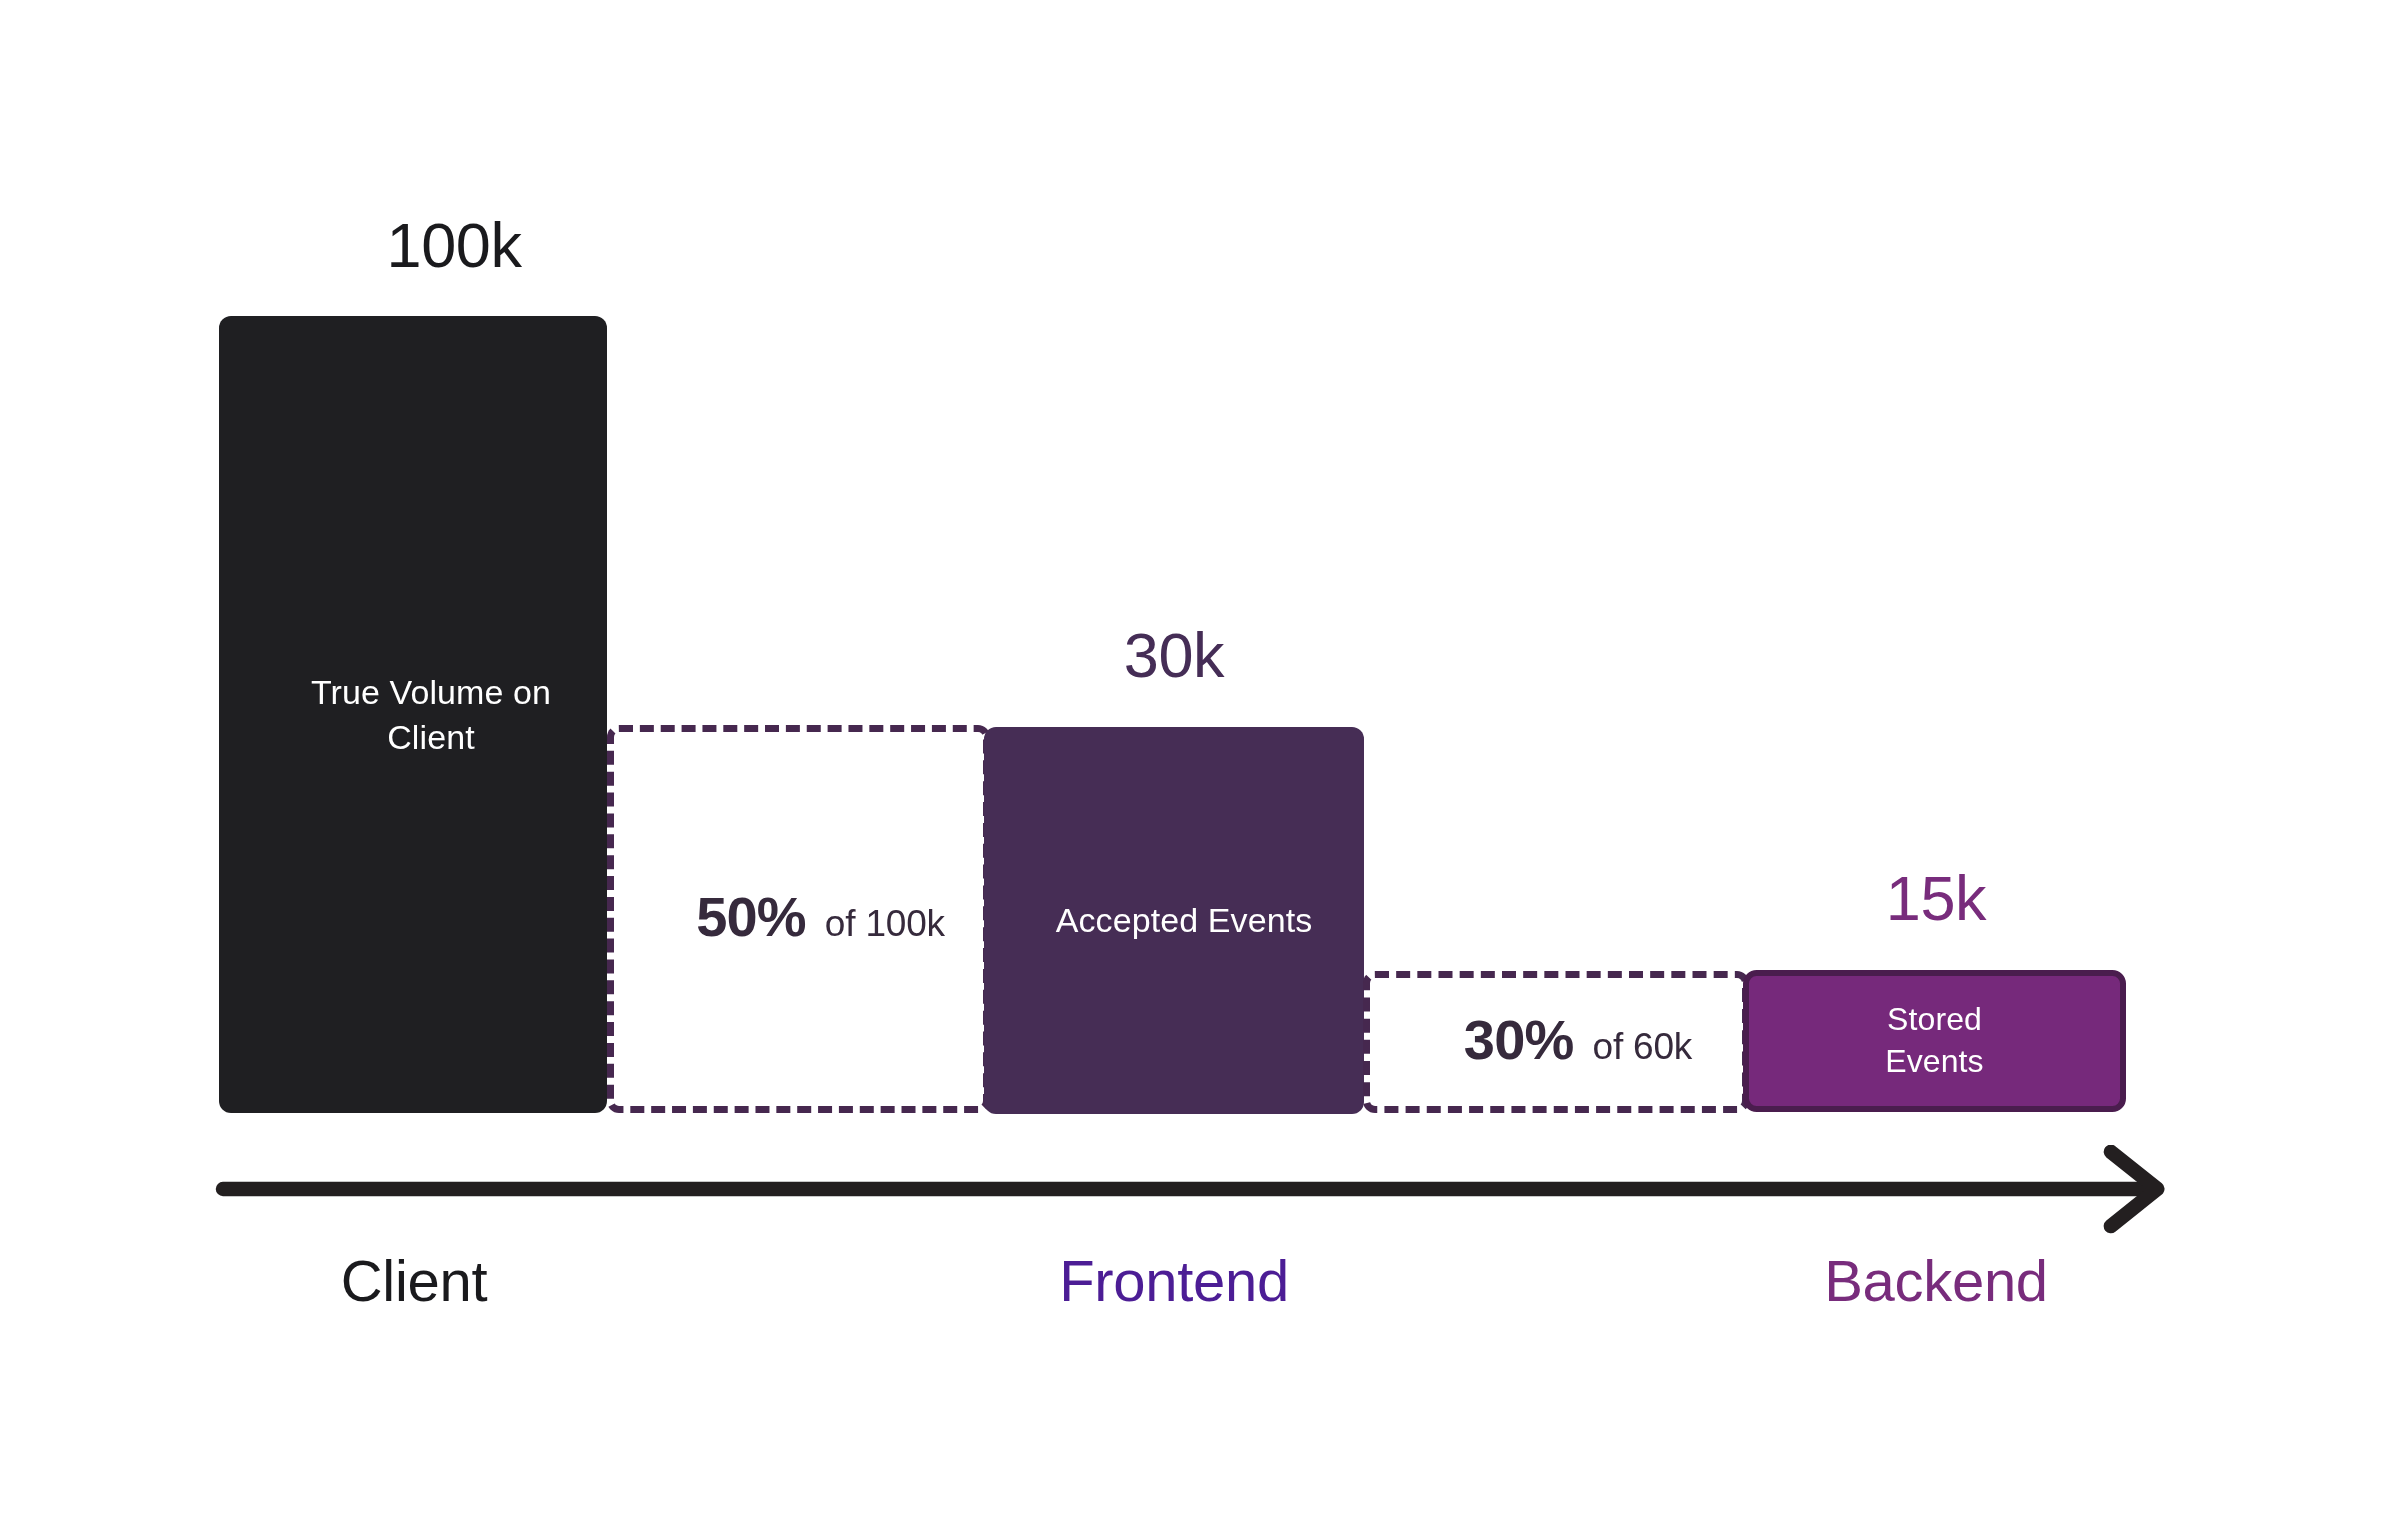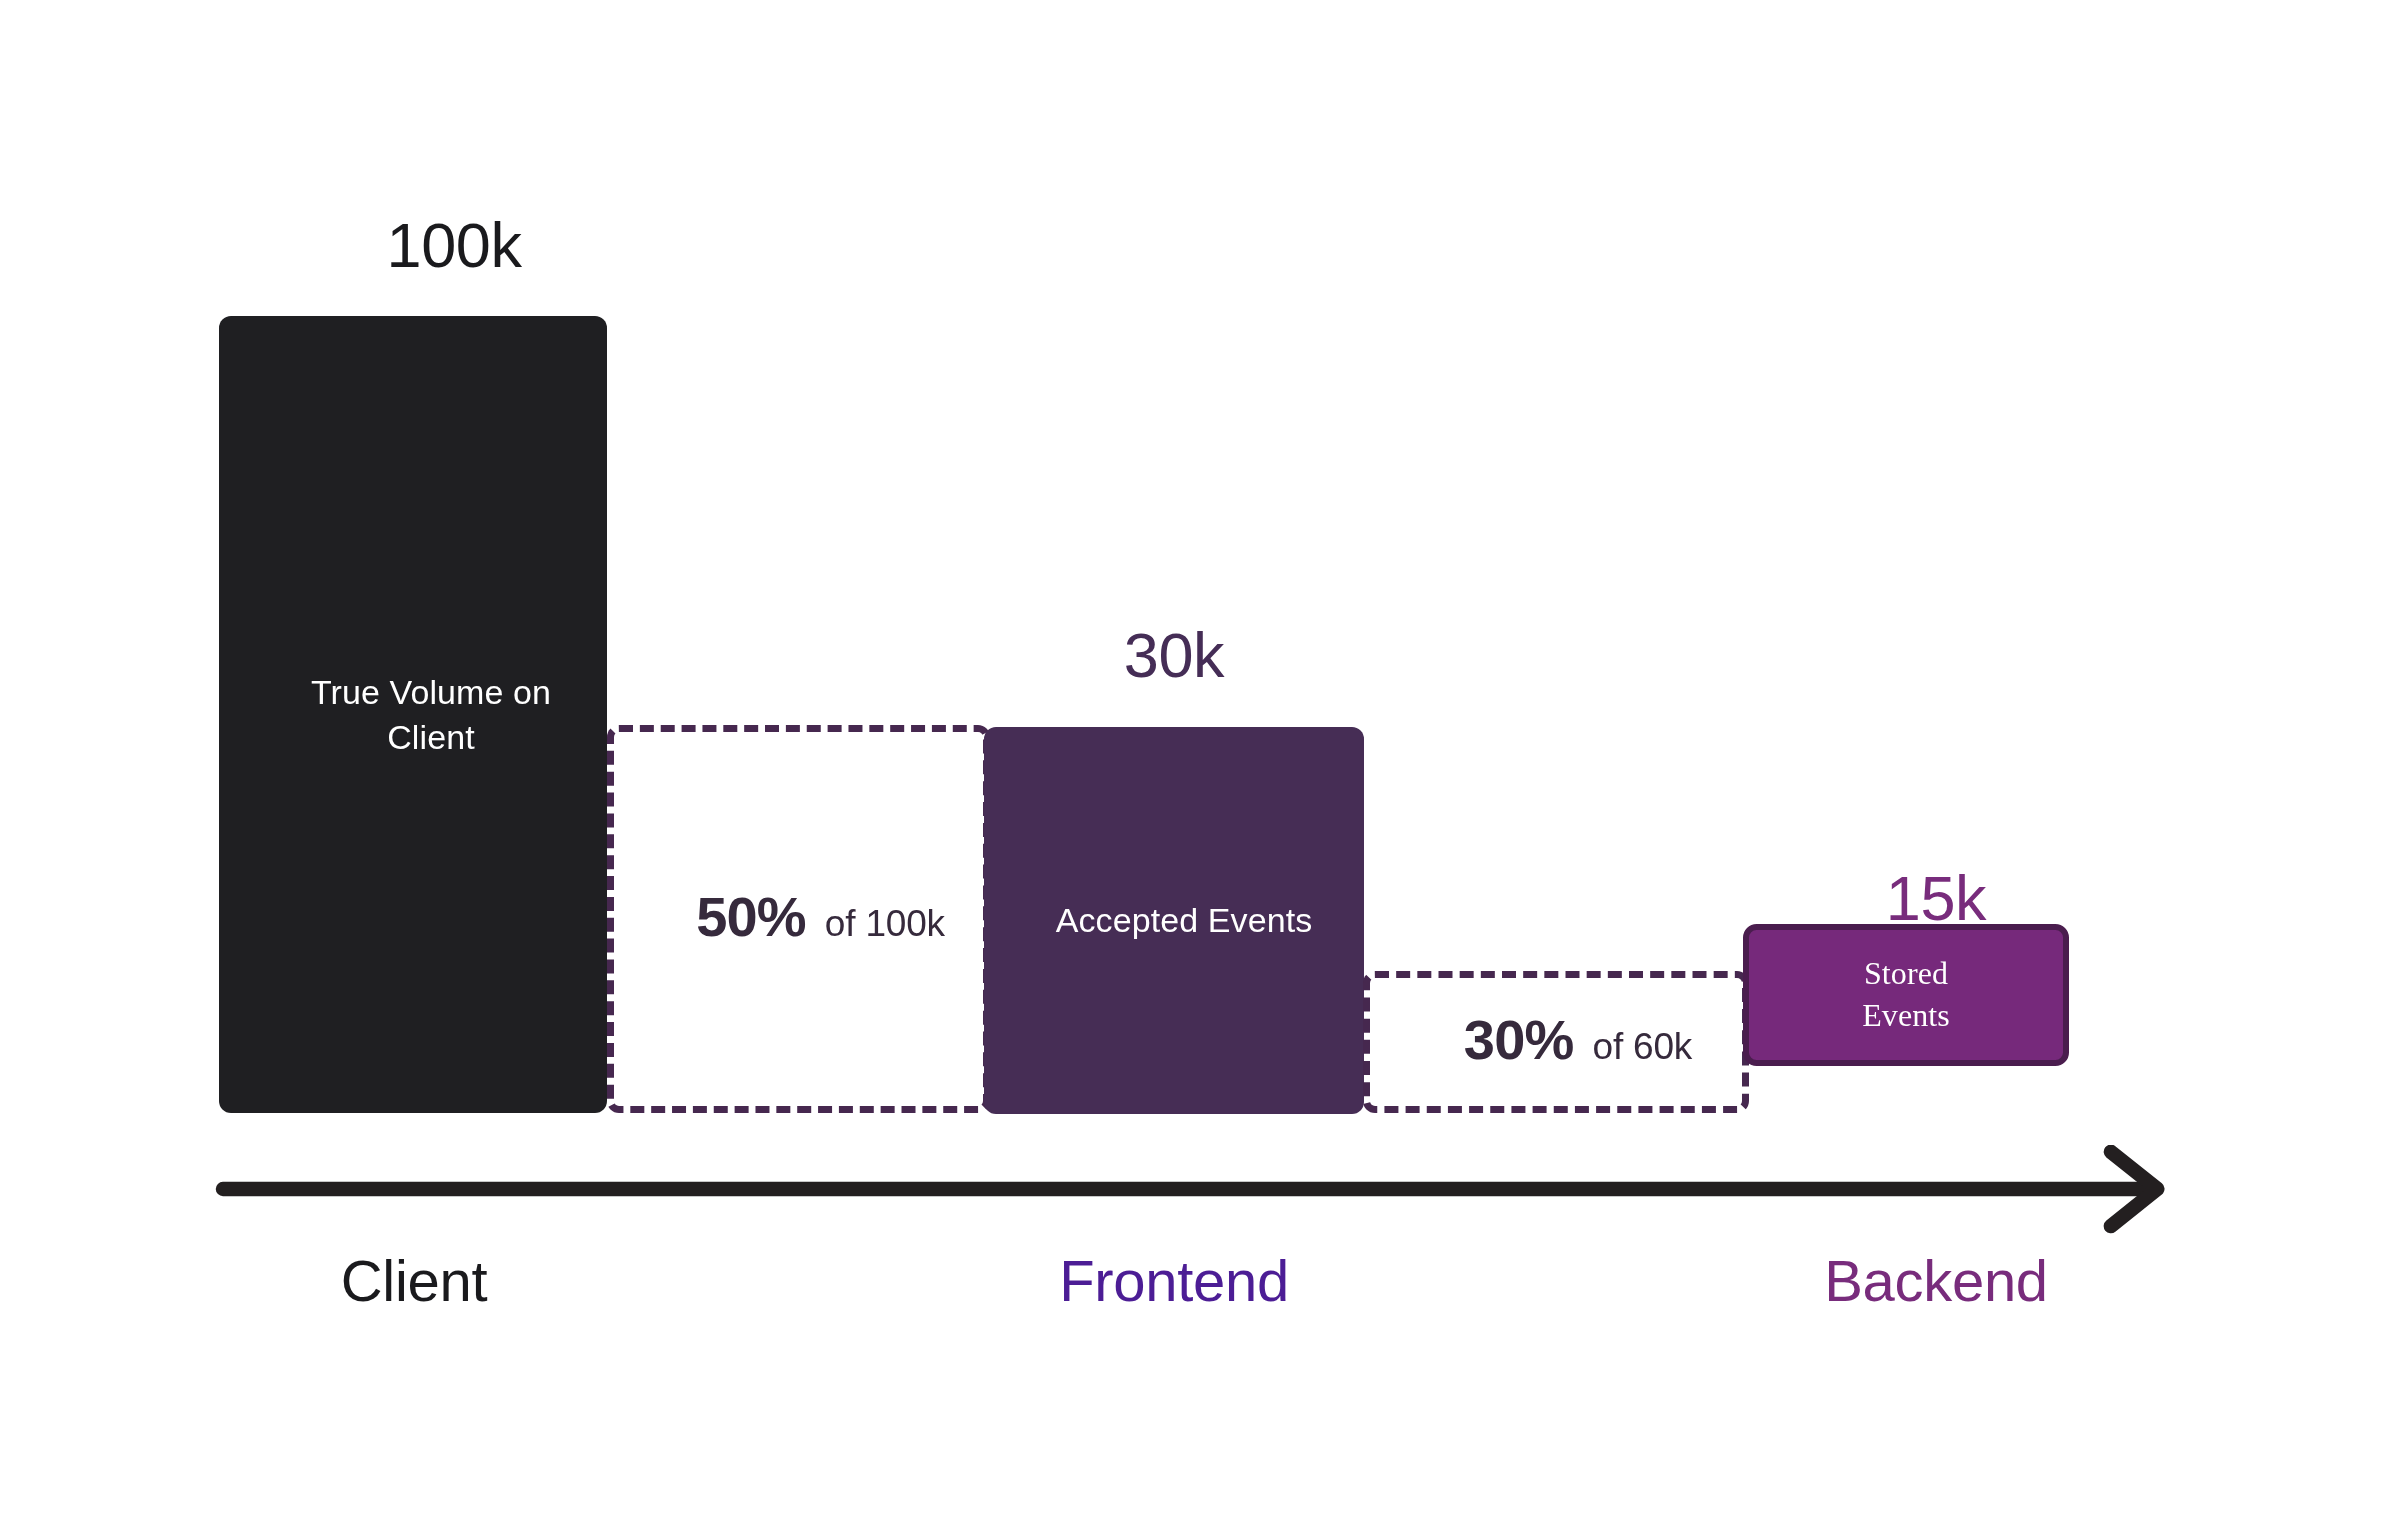--- a/index.html
+++ b/index.html
@@ -144,21 +144,21 @@
 
   <div class="dashed-box" style="left:1363px; top:971px; width:386px; height:142px;">
     <div class="pct-wrap">
       <span class="pct-big">30%</span>
       <span class="pct-small">of 60k</span>
     </div>
   </div>
 
   <div class="value-label" style="left:1936px; top:867px; color:#782c7c;">15k</div>
 
-  <div class="bar bar-backend" style="left:1743px; top:924px; width:326px; height:142px;font-family:Liberation Serif, serif;">
+  <div class="bar bar-backend" style="left:1743px; top:970px; width:383px; height:142px;">
     <div class="bar-label" style="font-size:32px; line-height:1.3;">
       <span>Stored</span><br>
       <span>Events</span>
     </div>
   </div>
 
   <svg id="axis" style="left:210px; top:1145px;" width="1984" height="93" viewBox="0 0 2340 110">
     <line x1="12" y1="52" x2="2285" y2="52" stroke="#231f20" stroke-width="17" stroke-linecap="round"></line>
     <polyline points="2245,8 2300,52 2245,96" fill="none" stroke="#231f20" stroke-width="17" stroke-linecap="round" stroke-linejoin="round"></polyline>
   </svg>

